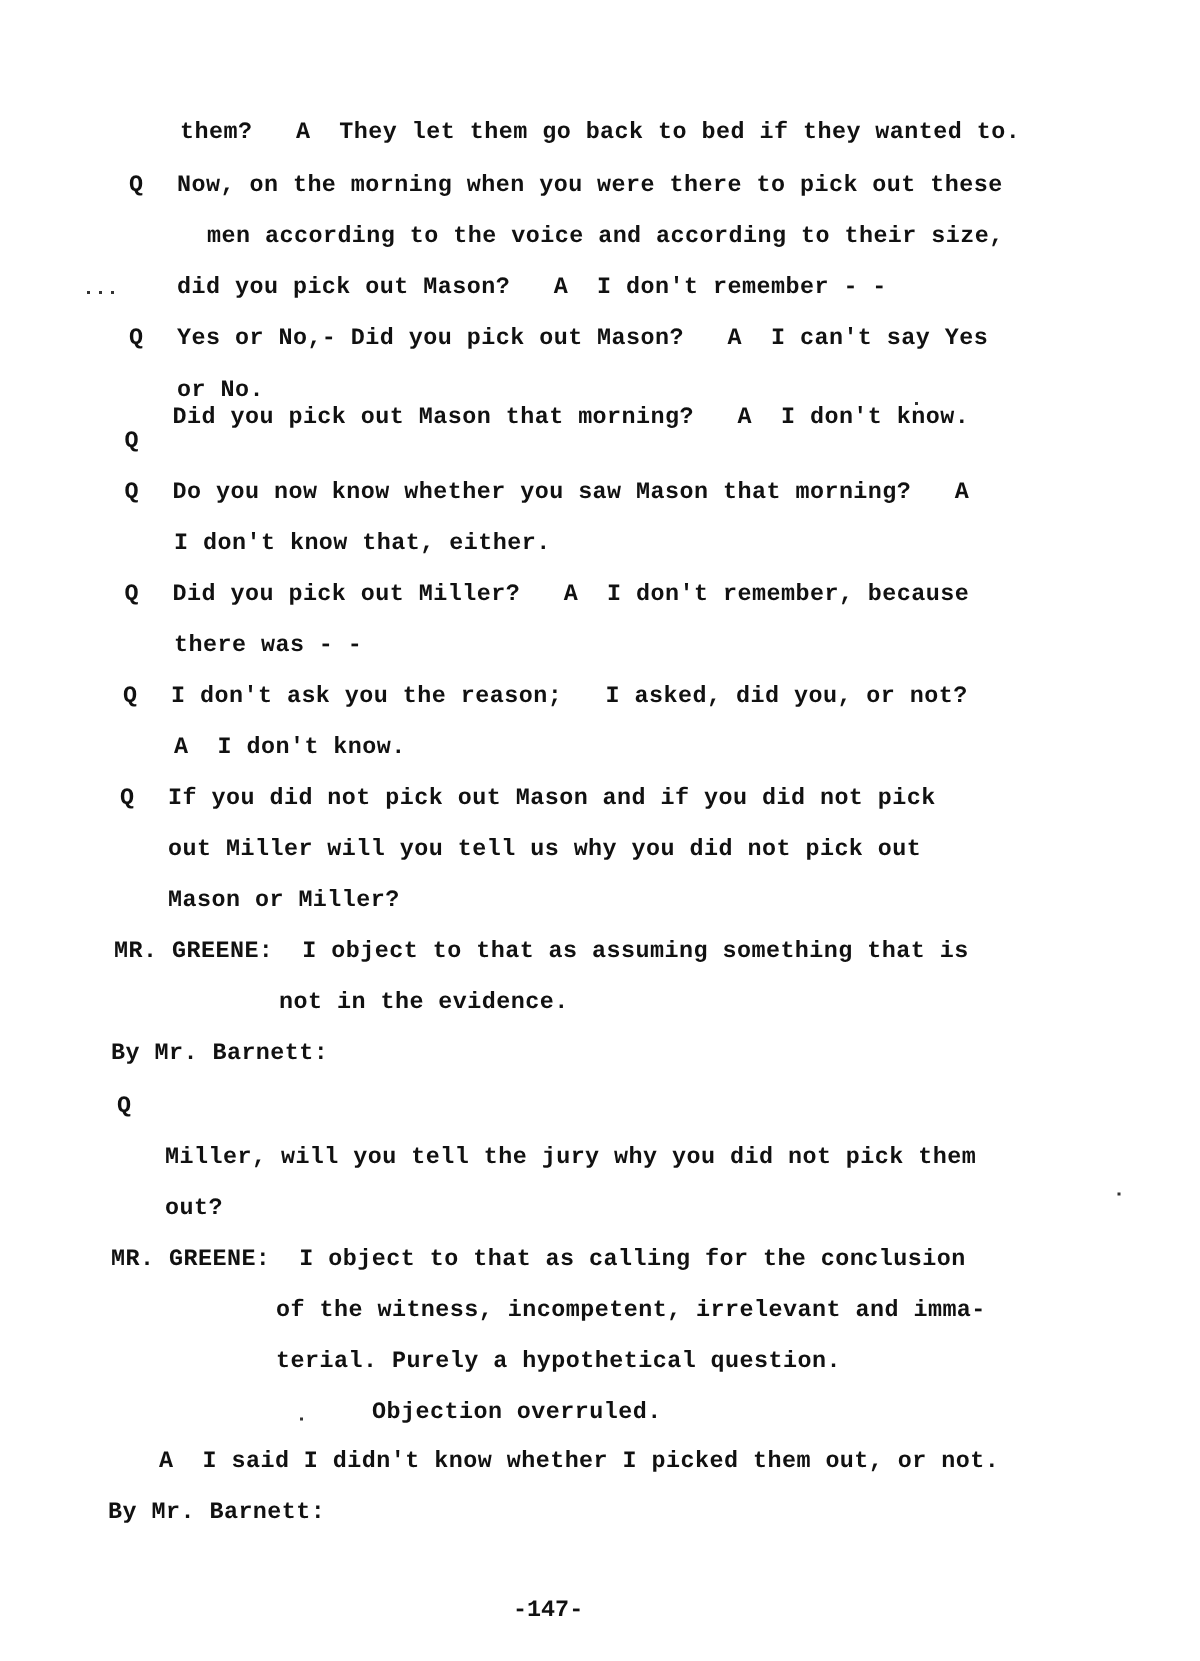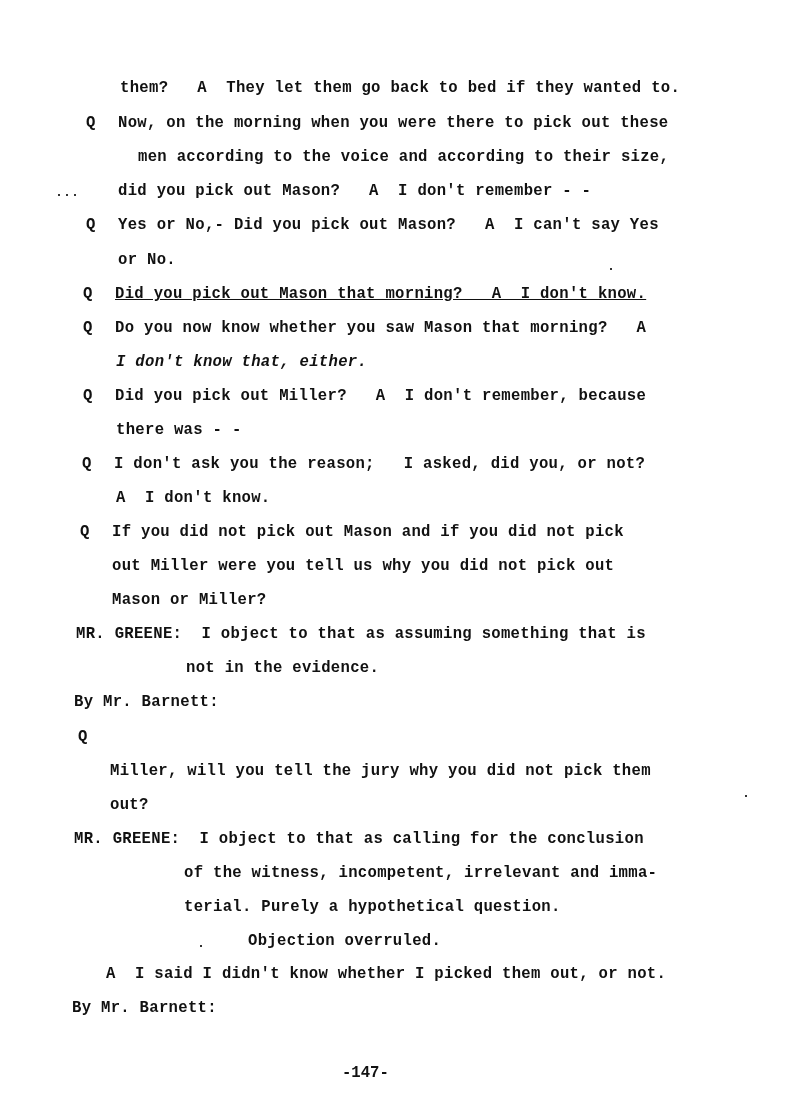--- a/index.html
+++ b/index.html
@@ -27,37 +27,37 @@
   <div class="marker" style="left:86px; top:113px;">Q</div>
   <div class="line" style="left:118px; top:113px;">Now, on the morning when you were there to pick out these</div>
   <div class="line" style="left:118px; top:147px;padding-left:20px;">men according to the voice and according to their size,</div>
   <div class="line" style="left:118px; top:181px;">did you pick out Mason?   A  I don't remember - -</div>
 
   <div class="marker" style="left:86px; top:215px;">Q</div>
   <div class="line" style="left:118px; top:215px;">Yes or No,- Did you pick out Mason?   A  I can't say Yes</div>
   <div class="line" style="left:118px; top:250px;">or No.</div>
 
   <div class="marker" style="left:83px; top:284px;">Q</div>
-  <div class="line" style="left:115px; top:284px;text-decoration:underline;">Did you pick out Mason that morning?   A  I don't know.</div>
+  <div class="line" style="left:115px; top:268px;">Did you pick out Mason that morning?   A  I don't know.</div>
 
   <div class="marker" style="left:83px; top:318px;">Q</div>
   <div class="line" style="left:115px; top:318px;">Do you now know whether you saw Mason that morning?   A</div>
-  <div class="line" style="left:116px; top:352px;font-style:italic;">I don't know that, either.</div>
+  <div class="line" style="left:116px; top:352px;">I don't know that, either.</div>
 
   <div class="marker" style="left:83px; top:386px;">Q</div>
   <div class="line" style="left:115px; top:386px;">Did you pick out Miller?   A  I don't remember, because</div>
   <div class="line" style="left:116px; top:420px;">there was - -</div>
 
   <div class="marker" style="left:82px; top:454px;">Q</div>
   <div class="line" style="left:114px; top:454px;">I don't ask you the reason;   I asked, did you, or not?</div>
   <div class="line" style="left:116px; top:488px;">A  I don't know.</div>
 
   <div class="marker" style="left:80px; top:522px;">Q</div>
   <div class="line" style="left:112px; top:522px;">If you did not pick out Mason and if you did not pick</div>
-  <div class="line" style="left:112px; top:556px;">out Miller were you tell us why you did not pick out</div>
+  <div class="line" style="left:112px; top:556px;">out Miller will you tell us why you did not pick out</div>
   <div class="line" style="left:112px; top:590px;">Mason or Miller?</div>
 
   <div class="line" style="left:76px; top:624px;">MR. GREENE:  I object to that as assuming something that is</div>
   <div class="line" style="left:186px; top:658px;">not in the evidence.</div>
 
   <div class="line" style="left:74px; top:692px;">By Mr. Barnett:</div>
 
   <div class="marker" style="left:78px; top:727px;">Q</div>
   <div class="line" style="left:110px; top:761px;">Miller, will you tell the jury why you did not pick them</div>
   <div class="line" style="left:110px; top:795px;">out?</div>

